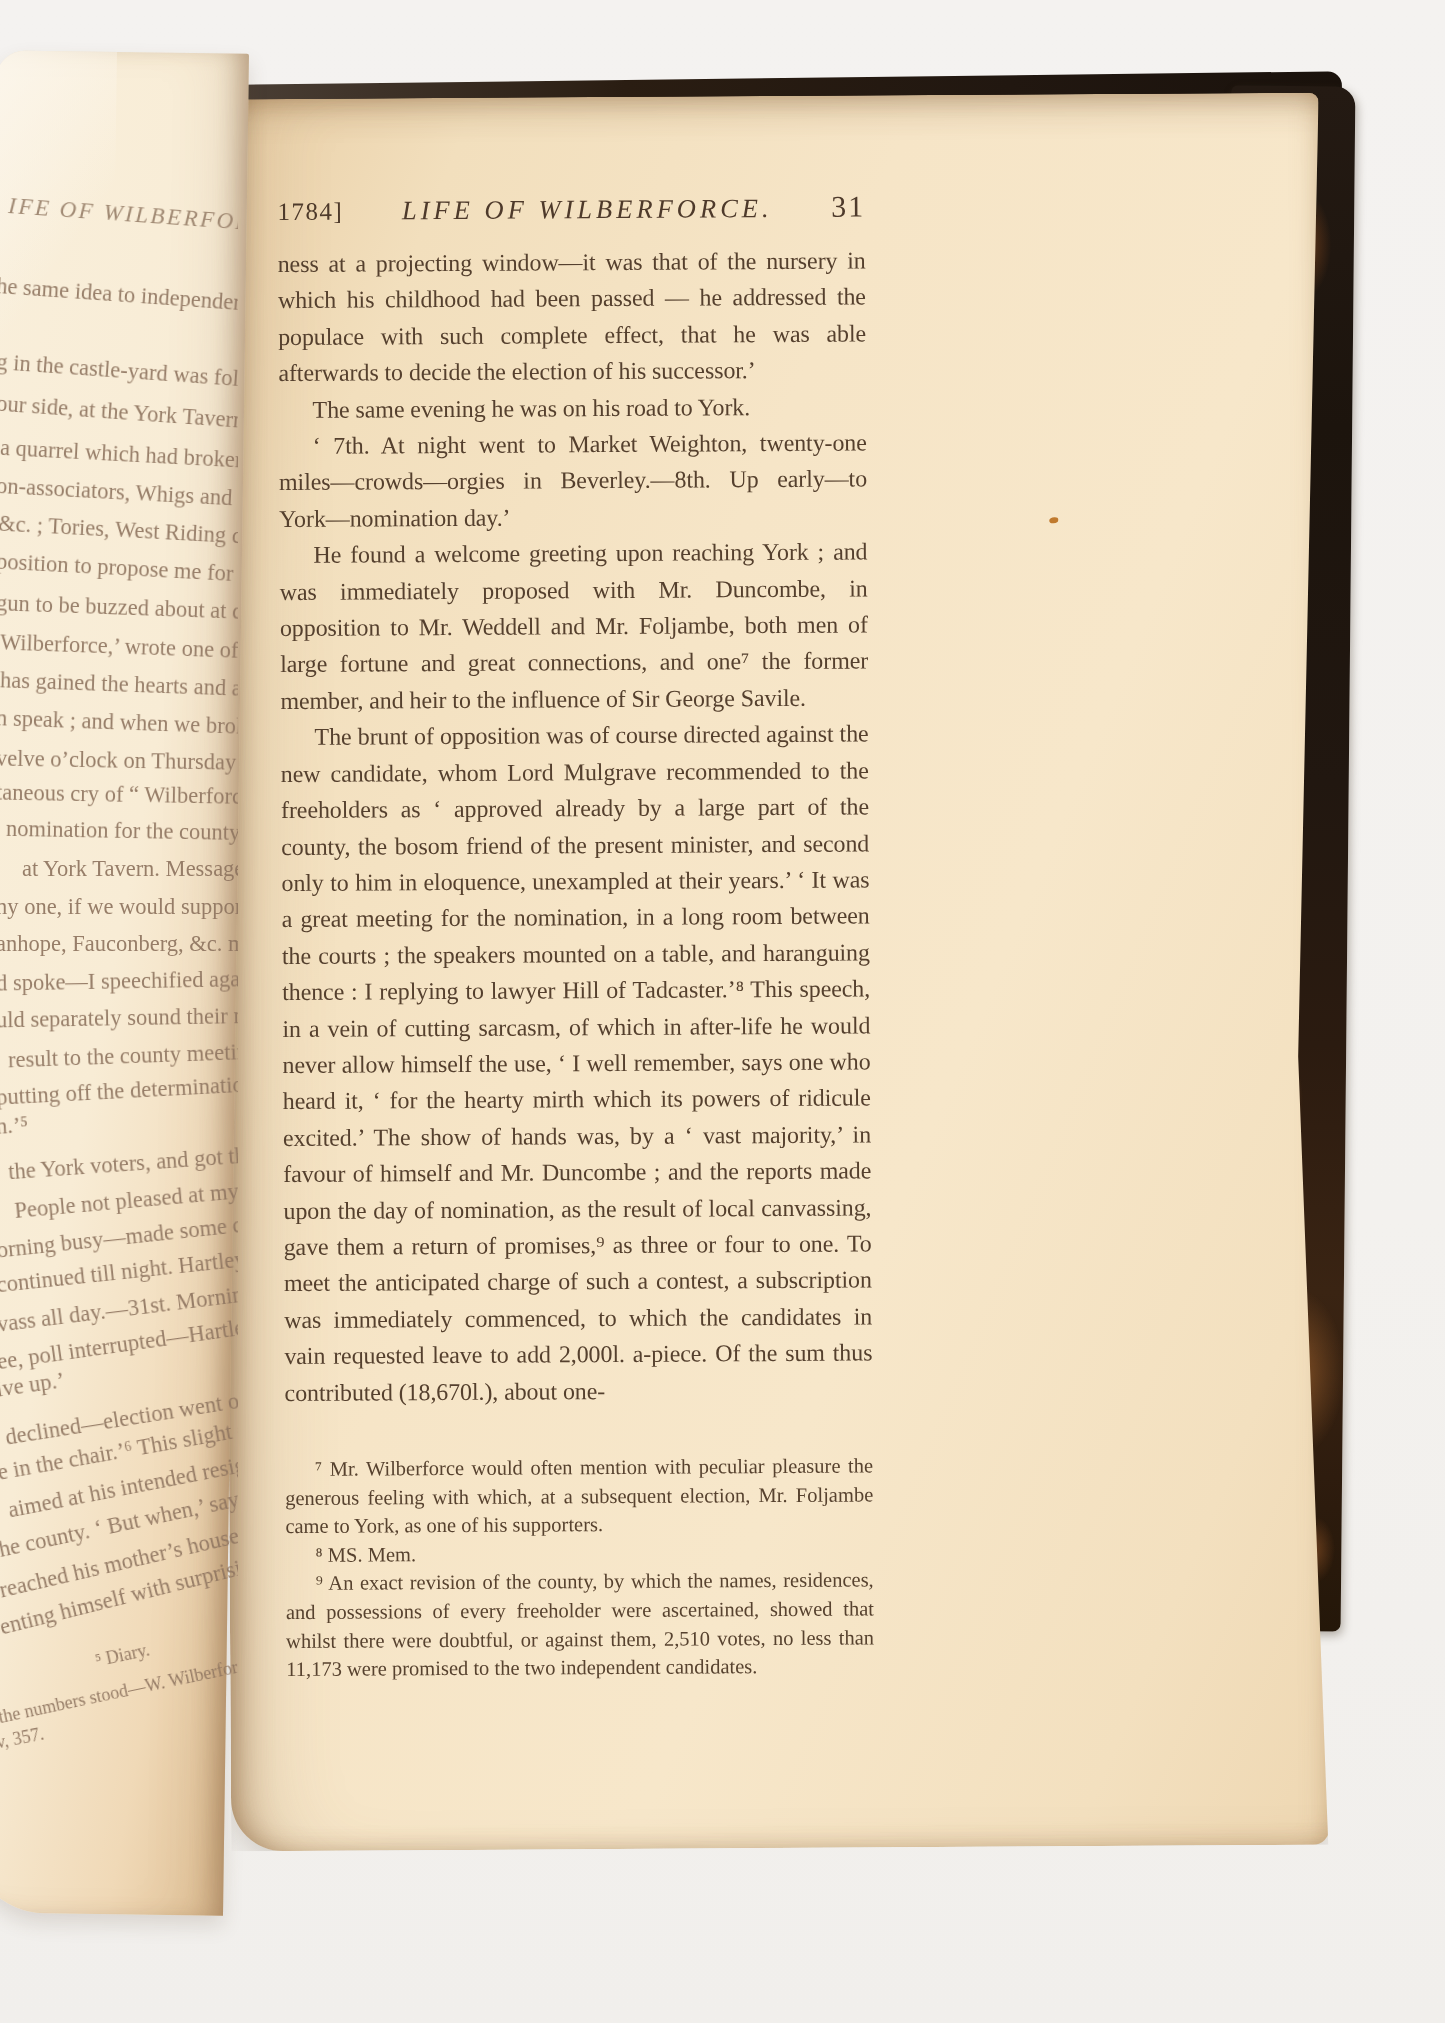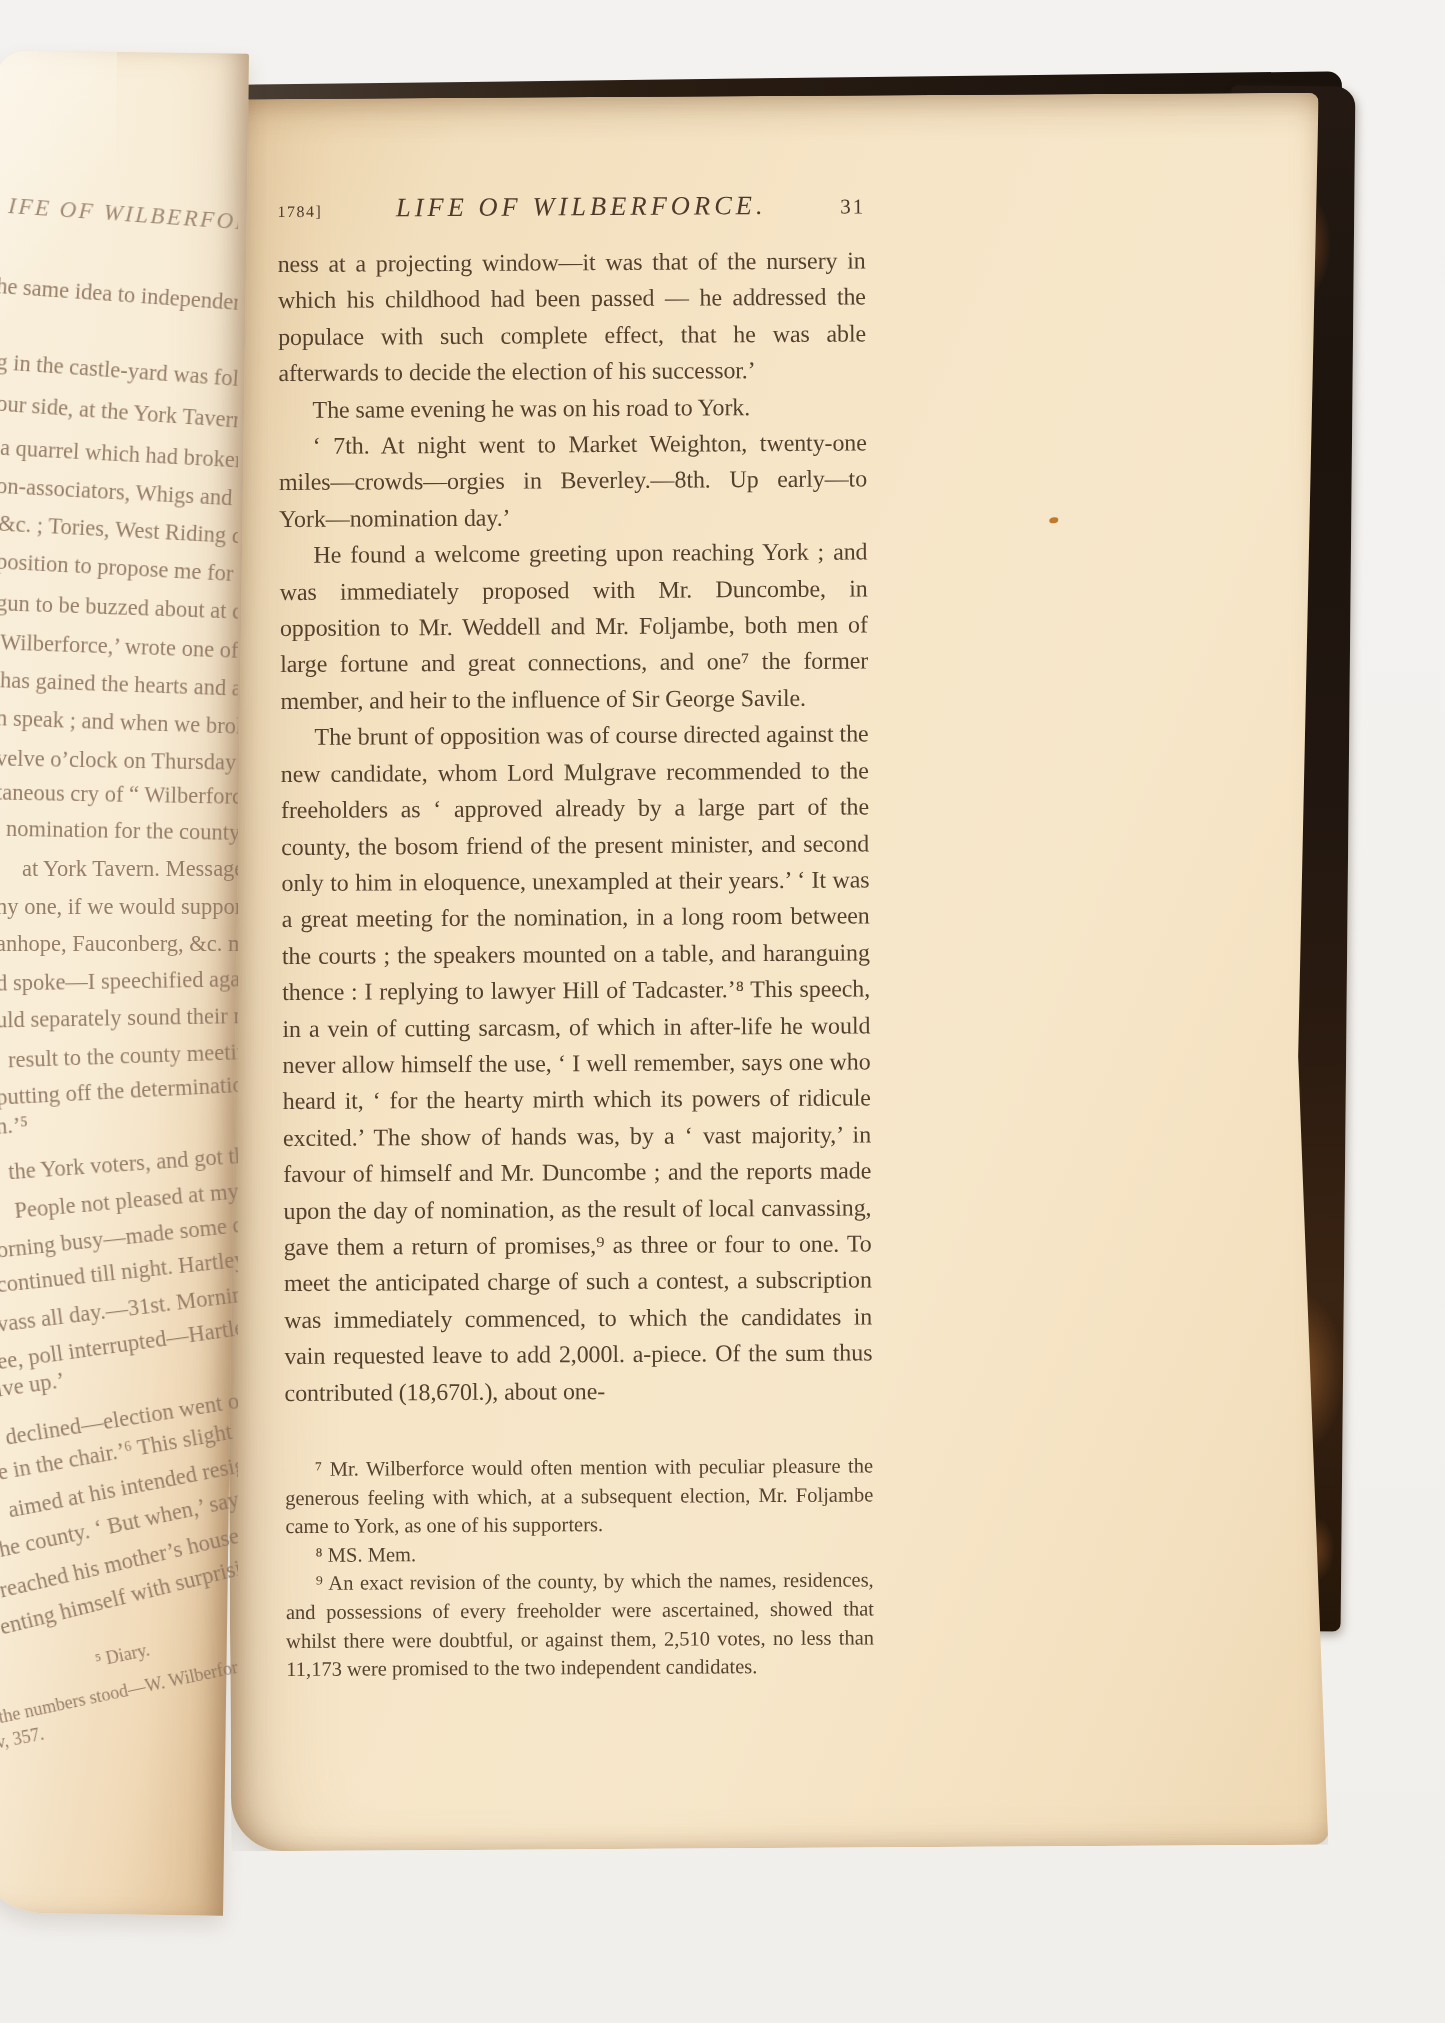--- a/index.html
+++ b/index.html
@@ -46,23 +46,23 @@
       0 12px 24px rgba(90,70,50,.18);
     border-radius:4px 10px 16px 52px;
     transform:rotate(-0.35deg);
     clip-path:polygon(0% 0%,100% 0%,97.6% 55%,99.9% 100%,0% 100%);
   }
   .hdr-row{
     position:absolute;left:56px;top:94px;width:588px;
     display:flex;justify-content:space-between;align-items:baseline;
     color:#4e3a2b;
   }
-  .hdr-year{font-size:16px;letter-spacing:1.5px;}
+  .hdr-year{font-size:25px;letter-spacing:1.5px;}
   .hdr-title{font-style:italic;font-size:26.5px;letter-spacing:4px;}
-  .hdr-page{font-size:21px;letter-spacing:2px;}
+  .hdr-page{font-size:30px;letter-spacing:2px;}
   .page-flow{position:absolute;left:56px;top:147px;width:588px;}
   .body-text{font-size:24px;line-height:36.4px;letter-spacing:-0.1px;
     color:#55402e;text-align:justify;}
   .body-text p{margin:0;}
   .body-text p.ind{text-indent:34px;}
   .footnotes{margin-top:44px;font-size:20.5px;line-height:28.6px;
     color:#57422f;text-align:justify;}
   .footnotes p{margin:0;text-indent:30px;}
   .speck{position:absolute;border-radius:60% 40% 55% 45%;}
   .speck.s1{left:826px;top:423px;width:9px;height:6px;background:#c07a2e;}

